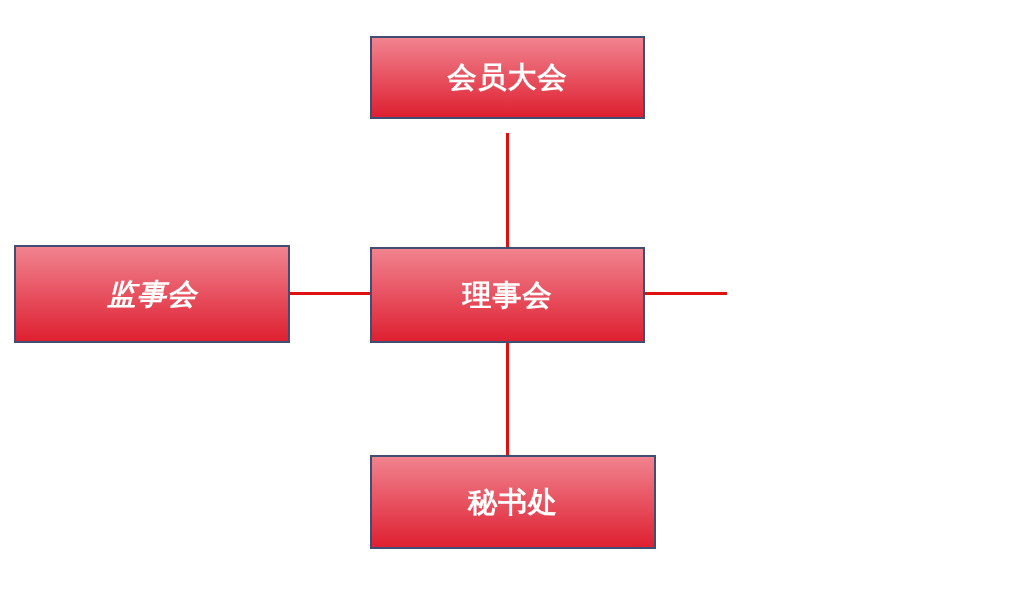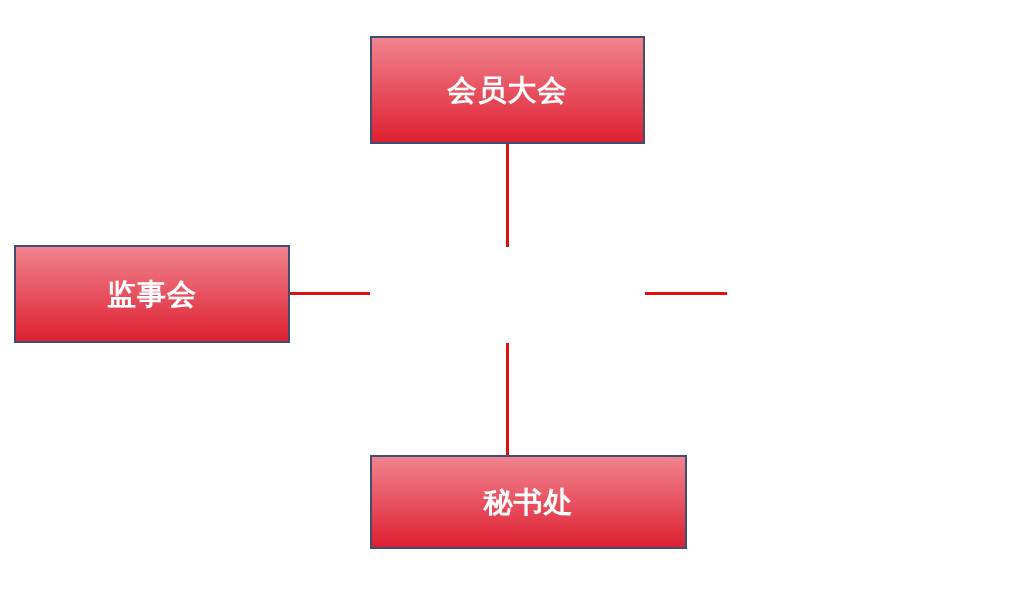--- a/index.html
+++ b/index.html
@@ -31,25 +31,25 @@
     letter-spacing: 1px;
     text-align: center;
     line-height: 1;
     user-select: none;
   }
   .connector {
     position: absolute;
     background: var(--connector, #DE1010);
   }
   
-  #node-top    { left: 370px; top: 36px;  width: 275px; height: 108px; }
-  #node-left   { left: 14px;  top: 245px; width: 276px; height: 98px; }
+  #node-top    { left: 370px; top: 36px;  width: 275px; height: 83px; }
+  #node-left   { left: 14px;  top: 245px; width: 276px; height: 98px; font-style: italic; }
   #node-center { left: 370px; top: 247px; width: 275px; height: 96px; }
   #node-right  { left: 727px; top: 245px; width: 275px; height: 98px; }
-  #node-bottom { left: 370px; top: 455px; width: 317px; height: 94px; }
+  #node-bottom { left: 370px; top: 455px; width: 286px; height: 94px; }
   
   #conn-top-center    { left: 506px; top: 133px; width: 3px;  height: 114px; }
   #conn-center-bottom { left: 506px; top: 343px; width: 3px;  height: 112px; }
   #conn-left-center   { left: 290px; top: 292px; width: 80px; height: 3px; }
   #conn-center-right  { left: 645px; top: 292px; width: 82px; height: 3px; }
 </style>
 </head>
 <body>
 
 <div class="canvas">
@@ -60,19 +60,22 @@
   <div class="connector" id="conn-center-bottom"></div>
 
   <div class="node" id="node-top">
     <span class="label">会员大会</span>
   </div>
 
   <div class="node" id="node-left">
     <span class="label">监事会</span>
   </div>
 
+  <div class="node" id="node-center">
+    <span class="label">理事会</span>
+  </div>
 
 
   <div class="node" id="node-bottom">
     <span class="label">秘书处</span>
   </div>
 
 </div>
 
 </body></html>

